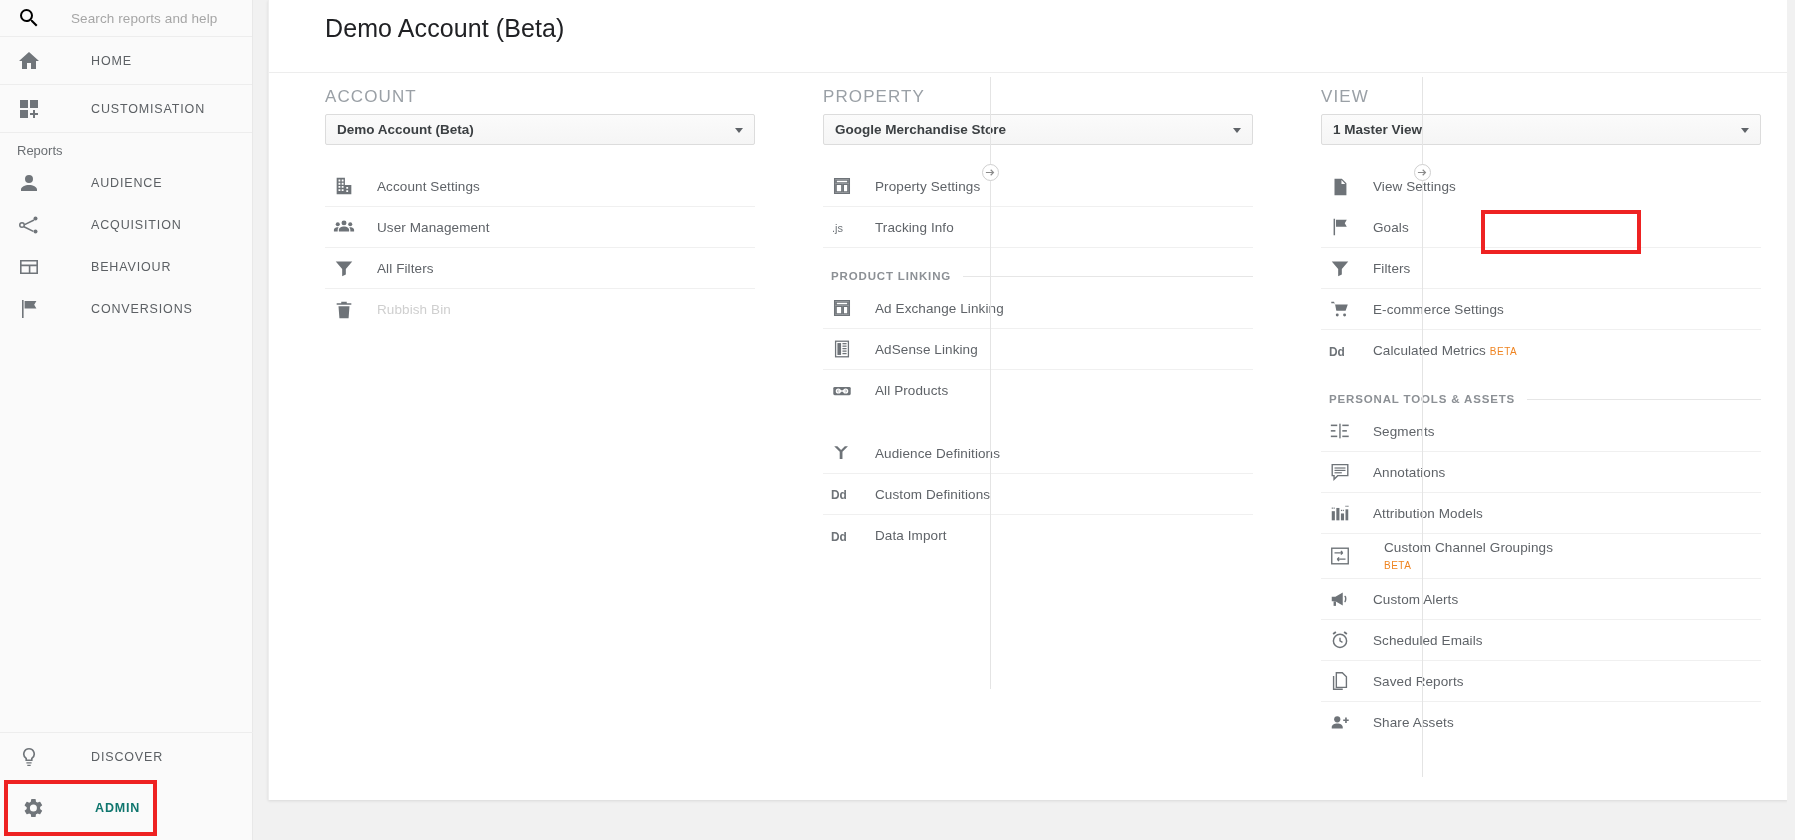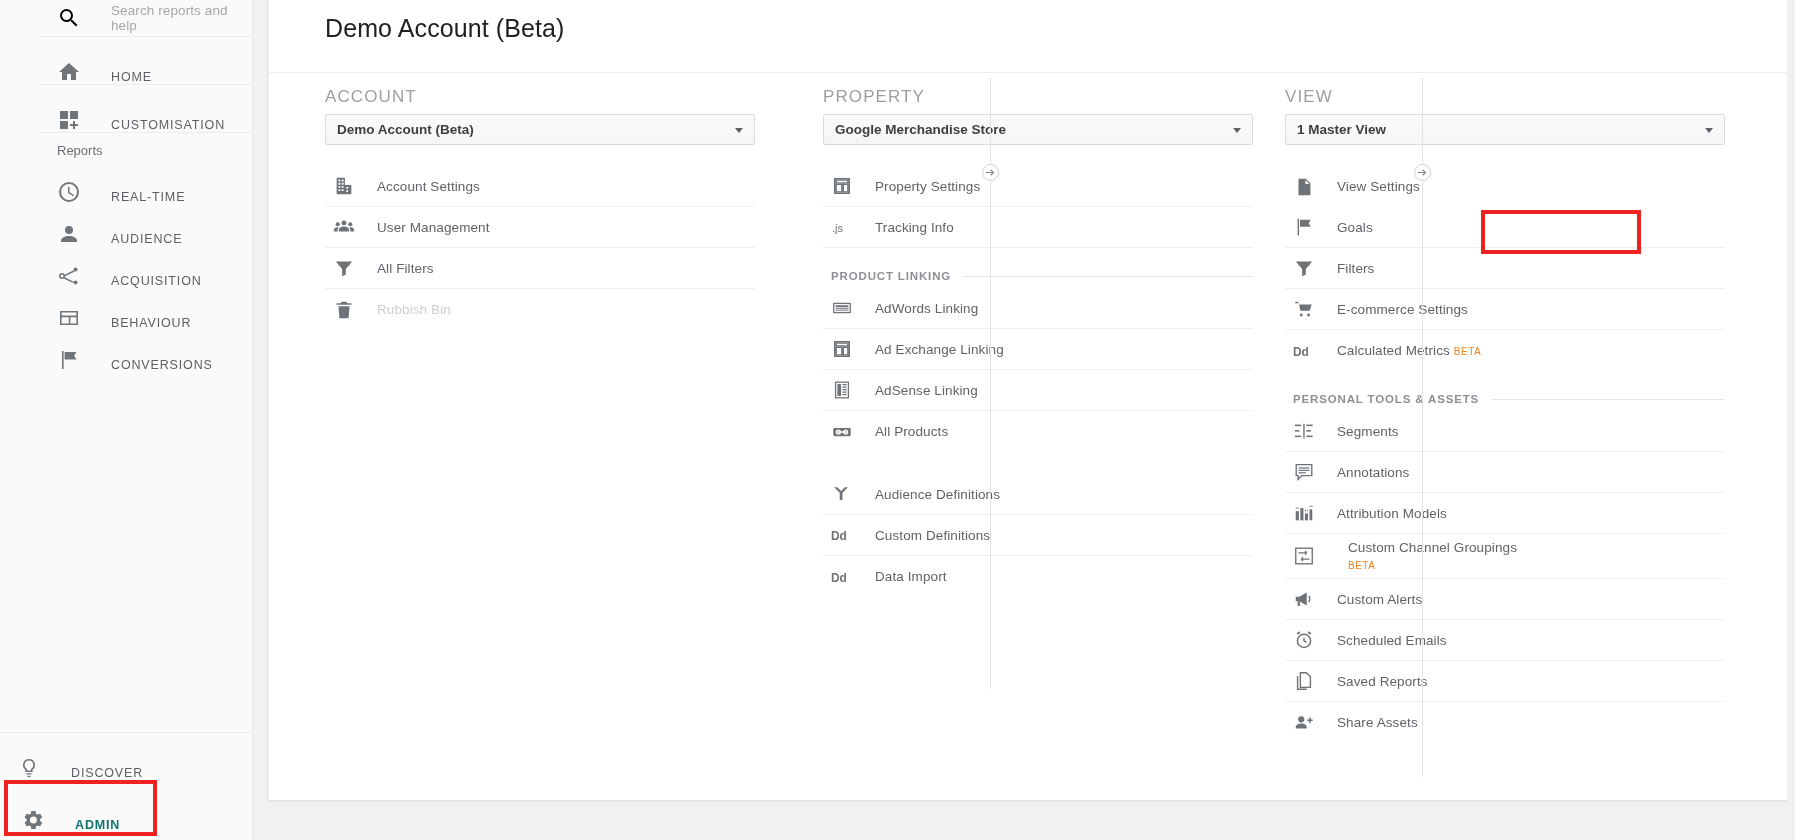--- a/index.html
+++ b/index.html
@@ -12,39 +12,39 @@
     -webkit-font-smoothing: antialiased;
   }
 
   
   #sidebar {
     position: absolute; left: 0; top: 0;
     width: 253px; height: 840px;
     background: #fafafa;
     border-right: 1px solid #e8e8e8;
     z-index: 5;
-    padding-left: 40px;
   }
   .search-row {
     height: 37px;
     display: flex; align-items: center;
     border-bottom: 1px solid #ededed;
     padding-left: 17px;
   }
   .search-row .ico { width: 24px; height: 24px; flex: none; }
   .search-placeholder {
     margin-left: 30px;
     font-size: 13.5px; color: #a6a6a6; letter-spacing: .1px;
   }
   .nav-item {
     height: 48px;
-    display: flex; align-items: flex-end;
+    display: flex; align-items: center;
     padding-left: 17px;
     cursor: pointer;
     position: relative;
+    gap: 20px;
   }
   .nav-item .ico { width: 24px; height: 24px; flex: none; }
   .nav-item .lbl {
     margin-left: 30px;
     font-size: 12.5px;
     letter-spacing: .85px;
     color: #5c6064;
     text-transform: uppercase;
     white-space: nowrap;
   }
@@ -96,21 +96,21 @@
   #columns {
     position: relative;
     display: flex;
     padding-top: 14px;
   }
   .col {
     position: relative;
   }
   .col-account  { width: 430px; margin-left: 56px; }
   .col-property { width: 430px; margin-left: 68px; }
-  .col-view     { width: 440px; margin-left: 32px; }
+  .col-view     { width: 440px; margin-left: 68px; }
 
   .col-head {
     font-size: 17px;
     letter-spacing: 1.1px;
     color: #9aa0a6;
     margin-bottom: 7px;
   }
   .select {
     position: relative;
     height: 31px;
@@ -231,28 +231,20 @@
     <span class="ico">
       <svg viewBox="0 0 24 24" width="24" height="24">
           <path d="M3 3h8v8H3V3zm10 0h8v8h-8V3zM3 13h8v8H3v-8zm13 0h2v3h3v2h-3v3h-2v-3h-3v-2h3v-3z"></path>
         </svg>
     </span>
     <span class="lbl">CUSTOMISATION</span>
   </div>
 
   <div class="section-label">Reports</div>
 
-  <div class="nav-item small">
-    <span class="ico">
-      <svg viewBox="0 0 24 24" width="24" height="24">
-          <path d="M12 2a10 10 0 1 0 0 20 10 10 0 0 0 0-20zm0 18a8 8 0 1 1 0-16 8 8 0 0 1 0 16zm.5-13H11v6l5.25 3.15.75-1.23-4.5-2.67z"></path>
-        </svg>
-    </span>
-    <span class="lbl">REAL-TIME</span>
-  </div>
 
   <div class="nav-item small">
     <span class="ico">
       <svg viewBox="0 0 24 24" width="24" height="24">
           <path d="M12 12a4 4 0 1 0 0-8 4 4 0 0 0 0 8zm0 2c-4 0-8 2-8 4.5V20h16v-1.5c0-2.5-4-4.5-8-4.5z"></path>
         </svg>
     </span>
     <span class="lbl">AUDIENCE</span>
   </div>
 
@@ -390,31 +382,20 @@
               </svg>
           </span>
           <span class="txt">Tracking Info</span>
         </div>
 
         <div class="grp-head">
           <span class="gtxt">PRODUCT LINKING</span>
           <span class="gline"></span>
         </div>
 
-        <div class="item">
-          <span class="ico">
-            <svg viewBox="0 0 24 24" width="22" height="22">
-                <rect x="3" y="7" width="18" height="10" fill="none" stroke="#6e7378" stroke-width="1.4"></rect>
-                <rect x="5" y="9" width="14" height="2.2"></rect>
-                <rect x="5" y="12.2" width="14" height="1"></rect>
-                <rect x="5" y="13.9" width="14" height="1"></rect>
-              </svg>
-          </span>
-          <span class="txt">AdWords Linking</span>
-        </div>
 
         <div class="item">
           <span class="ico">
             <svg viewBox="0 0 24 24" width="22" height="22">
                 <path d="M4 4h16v16H4V4zm1.6 1.6v3h12.8v-3H5.6zm0 4.6v8.2h6.2v-8.2H5.6zm7.8 0v8.2h5v-8.2h-5z" fill="none" stroke="#6e7378" stroke-width="1.5"></path>
               </svg>
           </span>
           <span class="txt">Ad Exchange Linking</span>
         </div>
 

